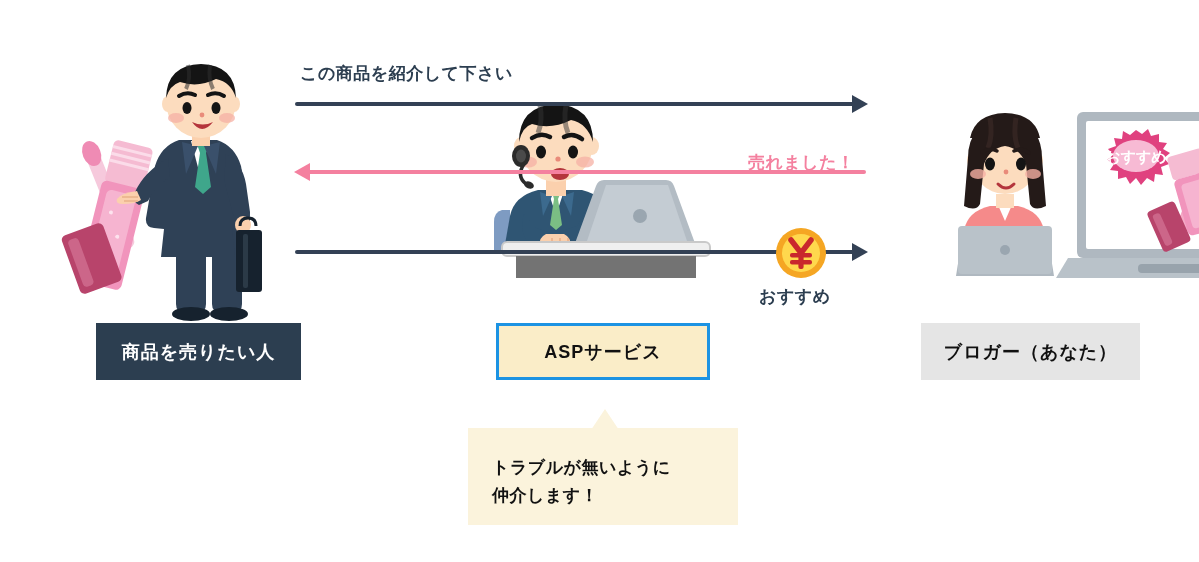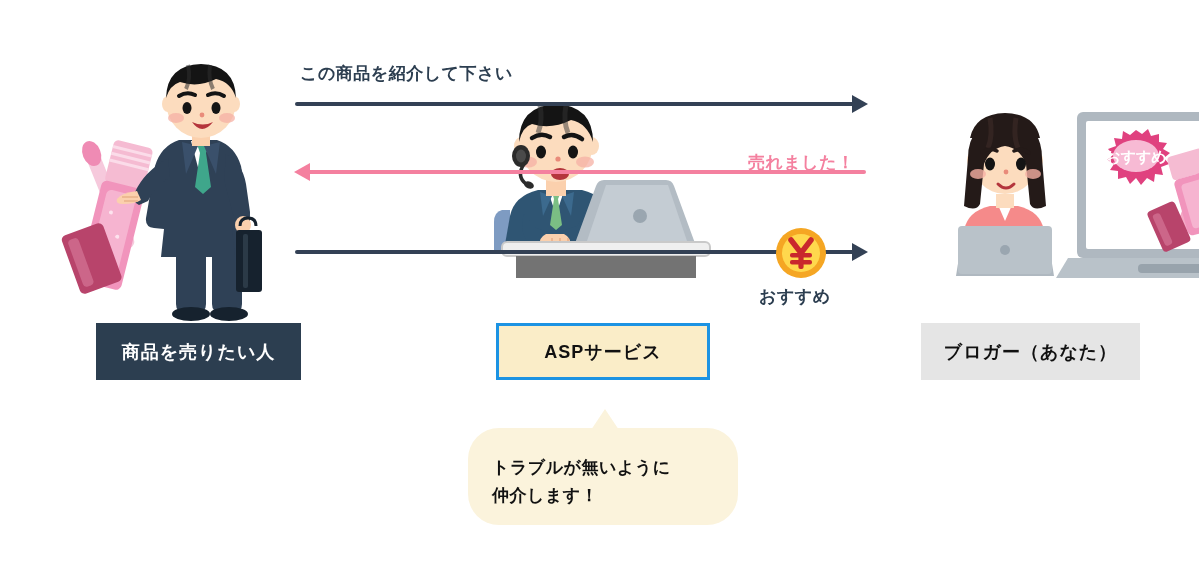--- a/index.html
+++ b/index.html
@@ -33,21 +33,20 @@
   .role-box{
     position:absolute;display:flex;align-items:center;justify-content:center;
     font-weight:700;font-size:18px;letter-spacing:1px;box-sizing:border-box;
   }
 
   
   #callout{
     position:absolute;left:468px;top:428px;width:270px;height:97px;
     background:#FBF3DC;box-sizing:border-box;
     padding:26px 0 0 24px;
-    border-radius:31px;
   }
   #callout-tail{
     position:absolute;left:591px;top:409px;width:0;height:0;
     border-left:14px solid transparent;
     border-right:14px solid transparent;
     border-bottom:21px solid #FBF3DC;
   }
   #callout .ctext{
     font-size:17px;font-weight:700;color:#111111;line-height:1.62;
     letter-spacing:.5px;white-space:pre-line;

